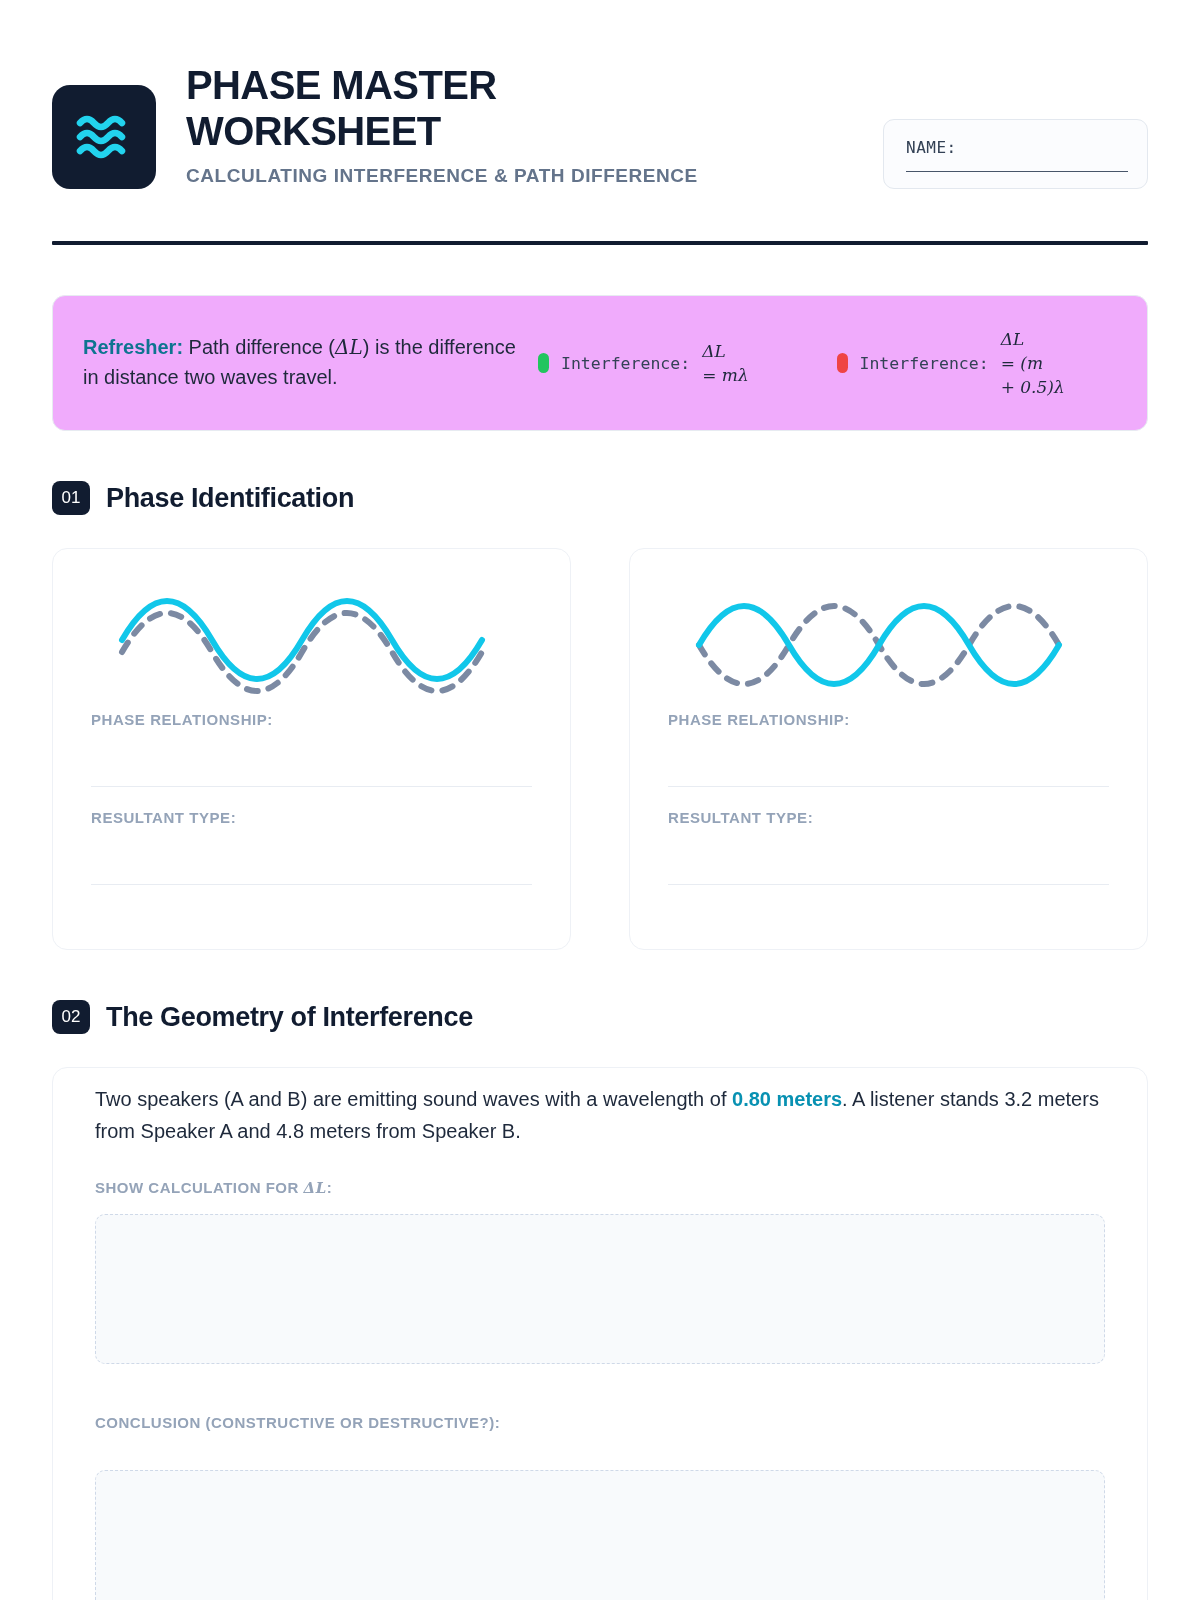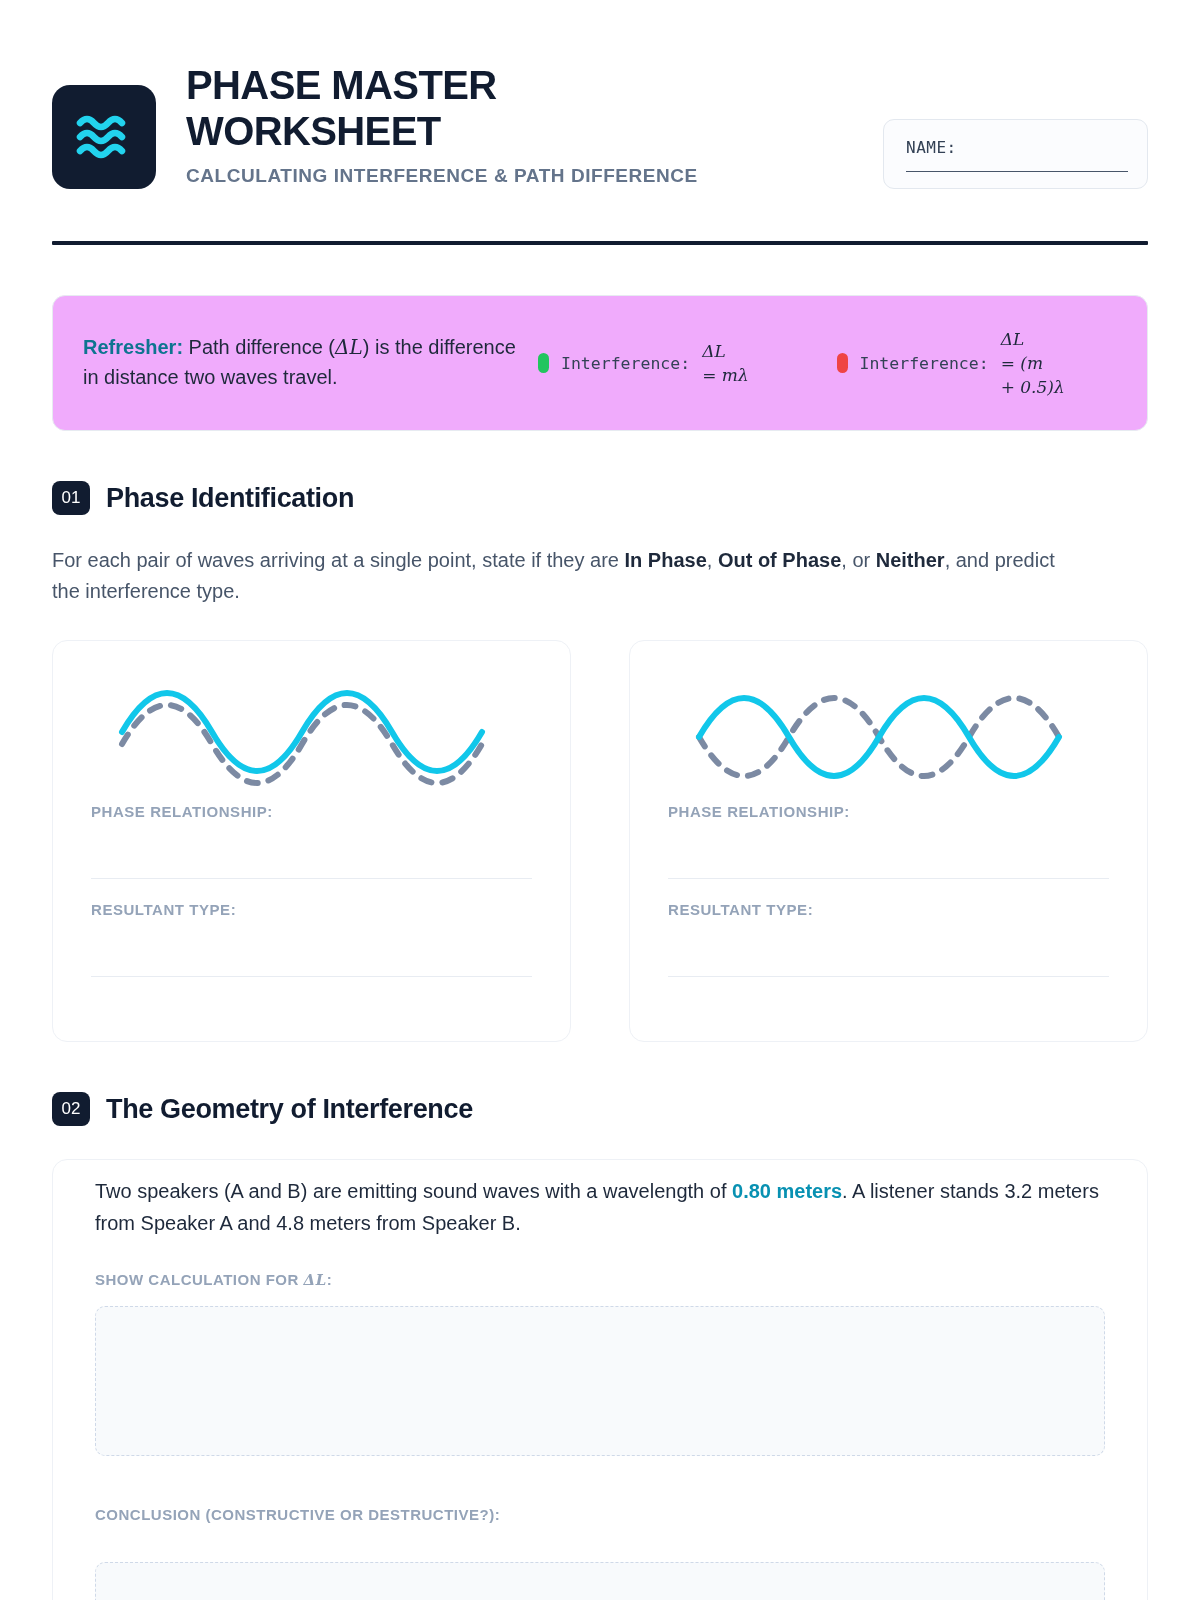--- a/index.html
+++ b/index.html
@@ -342,23 +342,20 @@
         <span>+ 0.5)λ</span>
       </span>
     </div>
   </div>
 
   <div class="section-head">
     <span class="sec-num">01</span>
     <span class="sec-title">Phase Identification</span>
   </div>
 
-  <div class="instructions">
-    <span>For each pair of waves arriving at a single point, state if they are </span><b>In Phase</b><span>, </span><b>Out of Phase</b><span>, or </span><b>Neither</b><span>, and predict the interference type.</span>
-  </div>
 
   <div class="card-row">
 
     <div class="wave-card">
       <div class="wave-figure">
         <svg width="400" height="110" viewBox="0 0 400 110">
           <path d="M10 62 C 40 10, 70 10, 100 62 S 160 114, 190 62 S 250 10, 280 62 S 340 114, 370 62" fill="none" stroke="#7c8aa3" stroke-width="6" stroke-linecap="round" stroke-dasharray="11 11"></path>
           <path d="M10 50 C 40 -2, 70 -2, 100 50 S 160 102, 190 50 S 250 -2, 280 50 S 340 102, 370 50" fill="none" stroke="#11c7ea" stroke-width="6" stroke-linecap="round"></path>
         </svg>
       </div>

